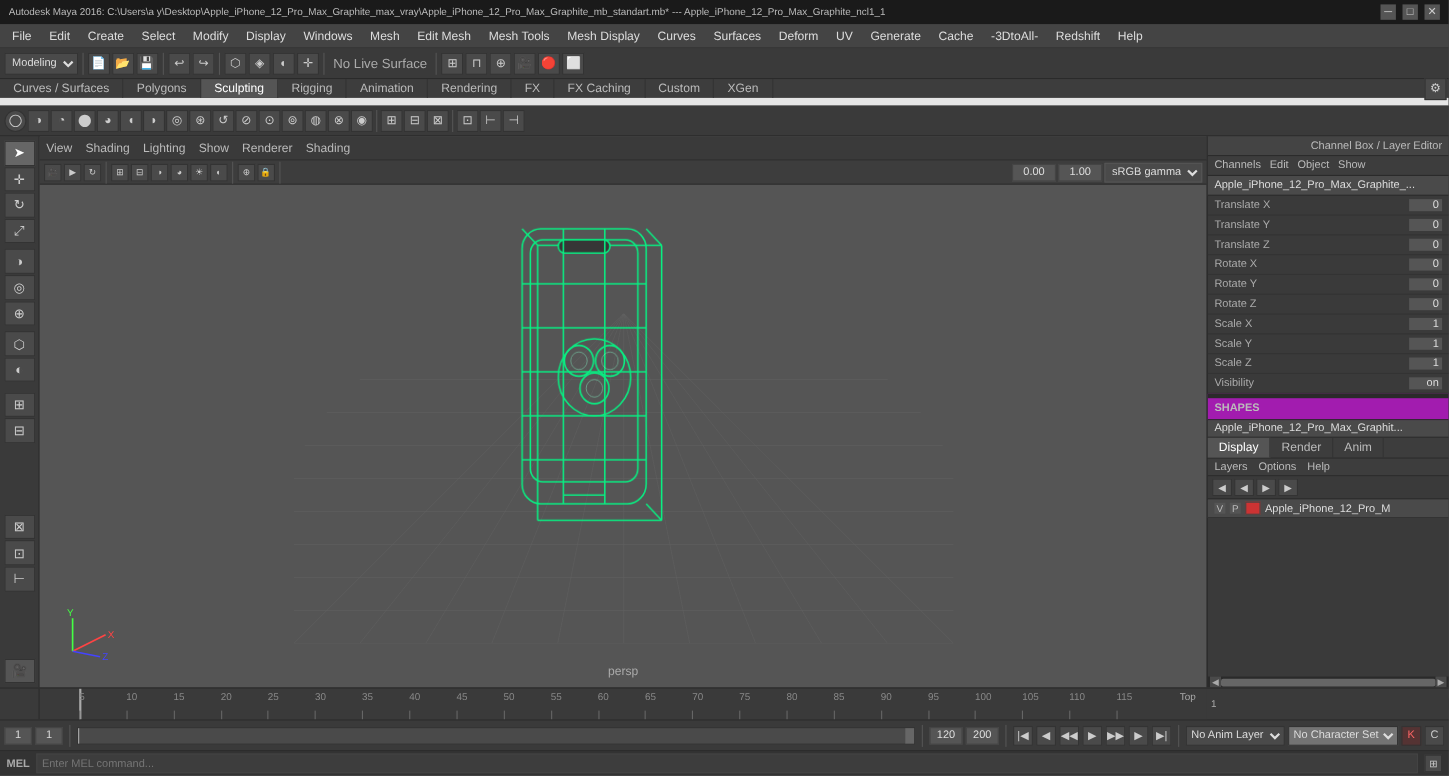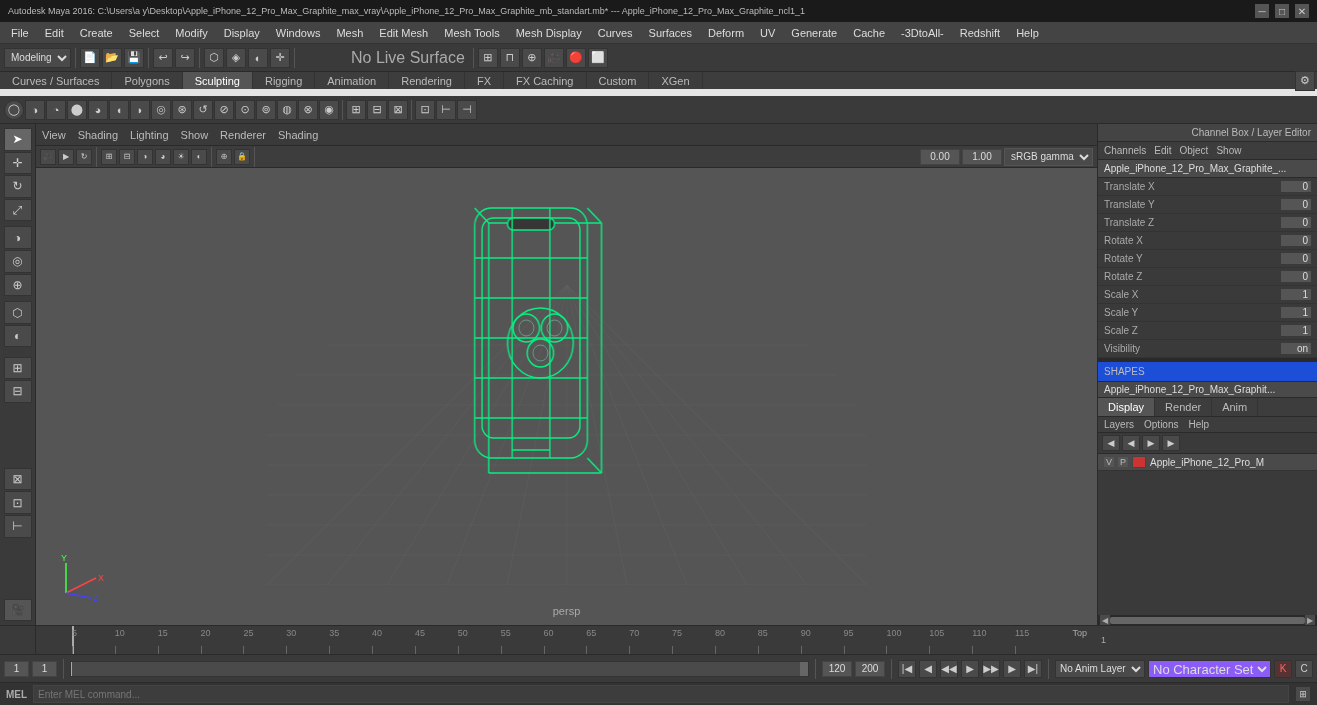--- a/index.html
+++ b/index.html
@@ -255,24 +255,24 @@
       font-size: 10px;
       color: #ddd;
       background: #555;
       padding: 0 3px;
       min-width: 30px;
       text-align: right;
     }
 
     #shapes-label {
       padding: 4px 6px;
-      background: #1d4ed8;
+      background: #a21caf;
       font-size: 10px;
       color: #bbb;
-      font-weight: normal;
+      font-weight: bold;
       border-bottom: 1px solid #2a2a2a;
       border-top: 4px solid #2a2a2a;
     }
 
     #shapes-obj {
       background: #4a4a4a;
       padding: 2px 6px;
       font-size: 10px;
       color: #ddd;
       border-bottom: 1px solid #2a2a2a;
@@ -568,21 +568,21 @@
   <div class="icon-btn" title="Save">💾</div>
   <div class="tb-separator"></div>
   <div class="icon-btn">↩</div>
   <div class="icon-btn">↪</div>
   <div class="tb-separator"></div>
   <div class="icon-btn">⬡</div>
   <div class="icon-btn">◈</div>
   <div class="icon-btn">◐</div>
   <div class="icon-btn">✛</div>
   <div class="tb-separator"></div>
-  <span style="font-size:16px; color:#aaa; padding:0 4px;margin-left:48px;">No Live Surface</span>
+  <span style="font-size:12px; color:#aaa; padding:0 4px;">No Live Surface</span>
   <div class="tb-separator"></div>
   <div class="icon-btn">⊞</div>
   <div class="icon-btn">⊓</div>
   <div class="icon-btn">⊕</div>
   <div class="icon-btn">🎥</div>
   <div class="icon-btn">🔴</div>
   <div class="icon-btn">⬜</div>
 </div>
 
 <div id="tab-bar">
@@ -941,21 +941,21 @@
   <div class="pb-btn">◀</div>
   <div class="pb-btn">◀◀</div>
   <div class="pb-btn">▶</div>
   <div class="pb-btn">▶▶</div>
   <div class="pb-btn">▶</div>
   <div class="pb-btn">▶|</div>
   <div class="pb-separator"></div>
   <select style="height:18px; background:#4a4a4a; border:1px solid #333; color:#ddd; font-size:10px; min-width:90px;">
     <option>No Anim Layer</option>
   </select>
-  <select style="height:18px; background:#8b5cf6; border:1px solid #333; color:#ddd; font-size:13px; min-width:90px;">
+  <select style="height:18px; background:#737373; border:1px solid #333; color:#ddd; font-size:10px; min-width:90px;">
     <option>No Character Set</option>
   </select>
   <div class="pb-btn" style="background:#553333; color:#ff6666;">K</div>
   <div class="pb-btn">C</div>
 </div>
 
 <div id="cmd-bar">
   <span class="cmd-label">MEL</span>
   <input id="cmd-input" placeholder="Enter MEL command..." style="">
   <div class="icon-btn" style="width:16px; height:16px; font-size:9px;">⊞</div>

